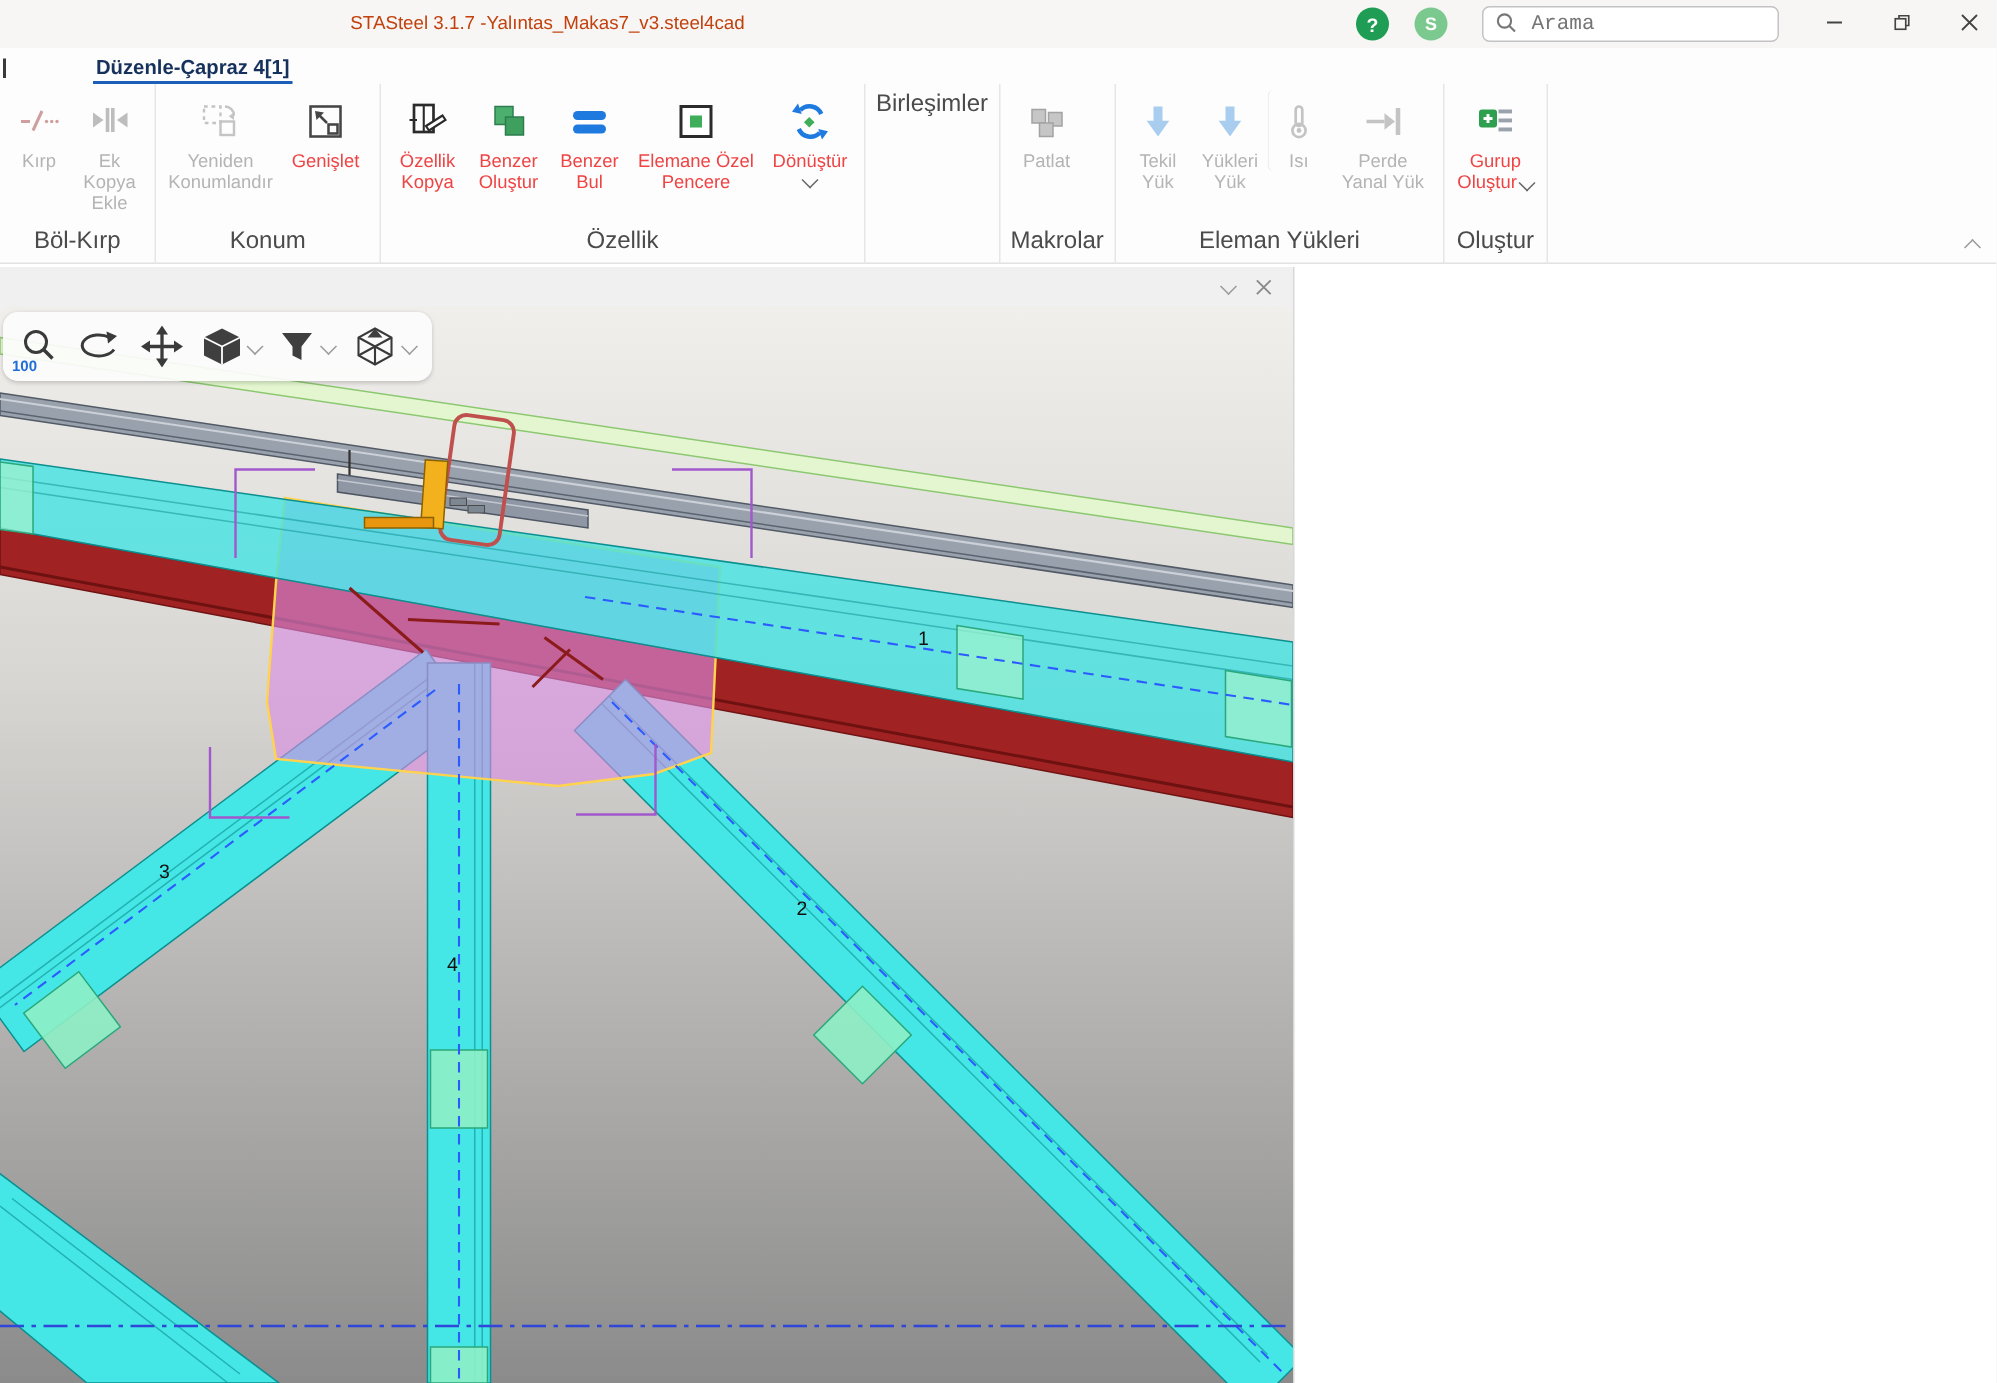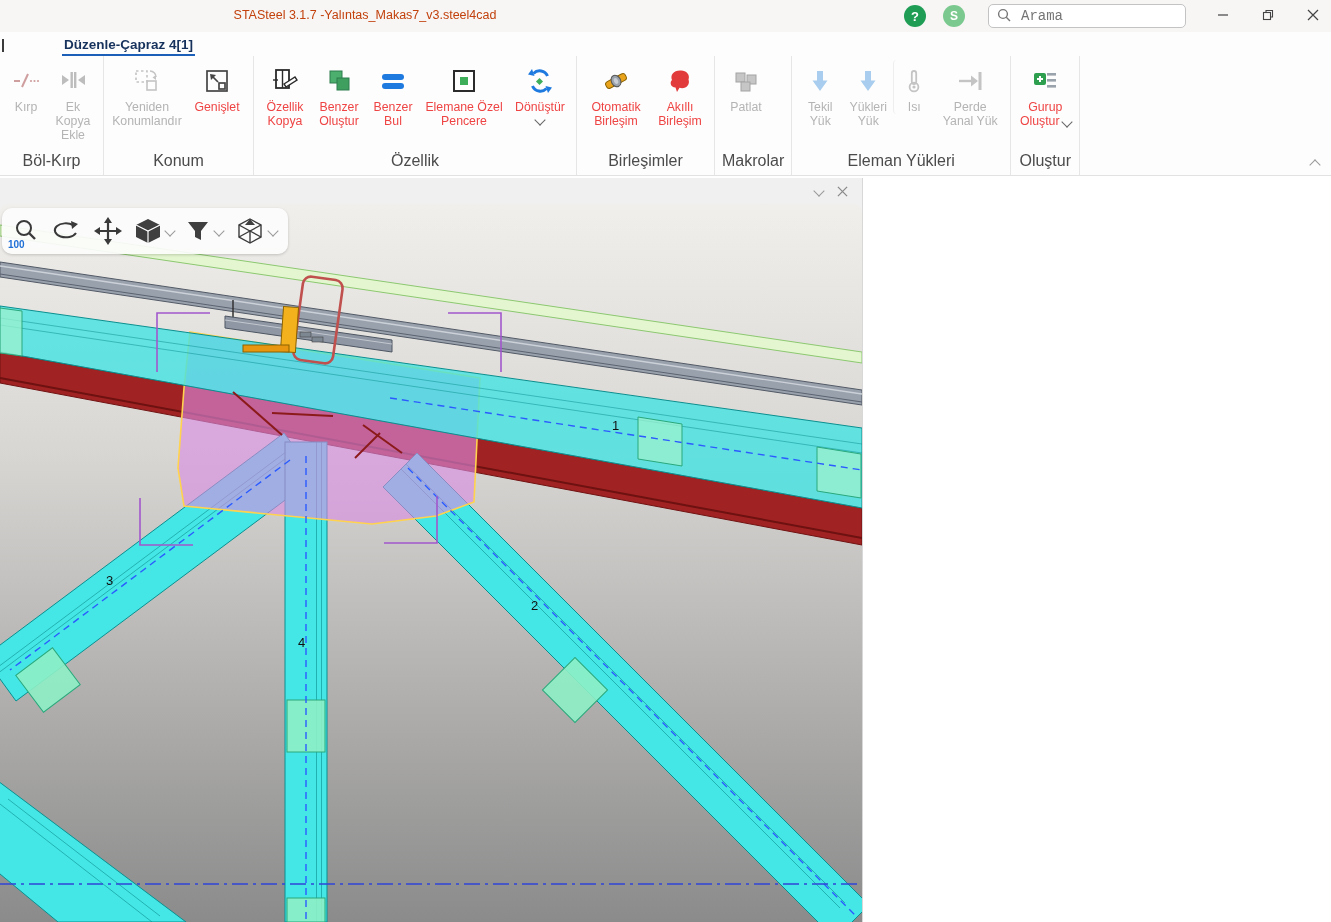--- a/index.html
+++ b/index.html
@@ -205,42 +205,20 @@
             </svg>
         </span>
         <span class="rlb"><span>Dönüştür</span></span>
         <span class="chev" style="margin-top:2px"></span>
       </div>
     </div>
     <div class="glabel">Özellik</div>
   </div>
 
   <div class="rgroup">
-    <div class="rbtns">
-      <div class="rbtn" style="width:62px">
-        <span class="ric">
-          <svg width="30" height="28" viewBox="0 0 30 28">
-              <g transform="translate(15,14) rotate(-28)">
-                <rect x="-11" y="-3.6" width="22" height="7.2" rx="3" fill="#e9a41c" stroke="#8a6200"></rect>
-                <ellipse cx="0" cy="0" rx="4.6" ry="6" fill="#9aa2ac" stroke="#555"></ellipse>
-                <ellipse cx="0" cy="0" rx="2" ry="3" fill="#c9ced6"></ellipse>
-              </g>
-            </svg>
-        </span>
-        <span class="rlb">Otomatik Birleşim</span>
-      </div>
-      <div class="rbtn" style="width:52px">
-        <span class="ric">
-          <svg width="28" height="28" viewBox="0 0 28 28">
-              <path d="M14,3.5 C7.5,3.5 4,8 6,13 C3.5,15 4.5,20.5 9.5,20.5 L11,25 L13.5,20.8 C19.5,22.5 24.5,18 22.5,12.5 C24.5,7 19.5,2.8 14,3.5 Z" fill="#e23b3b"></path>
-            </svg>
-        </span>
-        <span class="rlb">Akıllı Birleşim</span>
-      </div>
-    </div>
     <div class="glabel">Birleşimler</div>
   </div>
 
   <div class="rgroup">
     <div class="rbtns">
       <div class="rbtn dim" style="width:46px">
         <span class="ric">
           <svg width="28" height="28" viewBox="0 0 28 28" fill="#c6c6c6" stroke="#a3a3a3">
               <rect x="4" y="6" width="9" height="9"></rect>
               <rect x="15" y="8" width="9" height="9"></rect>

